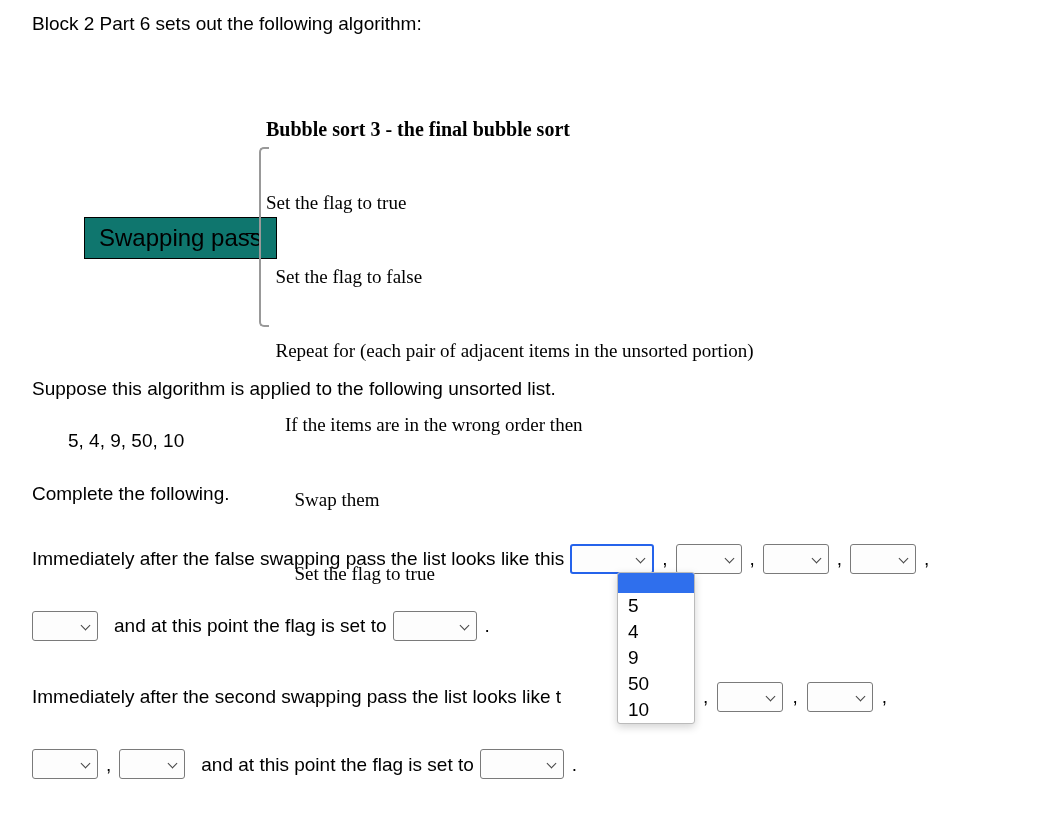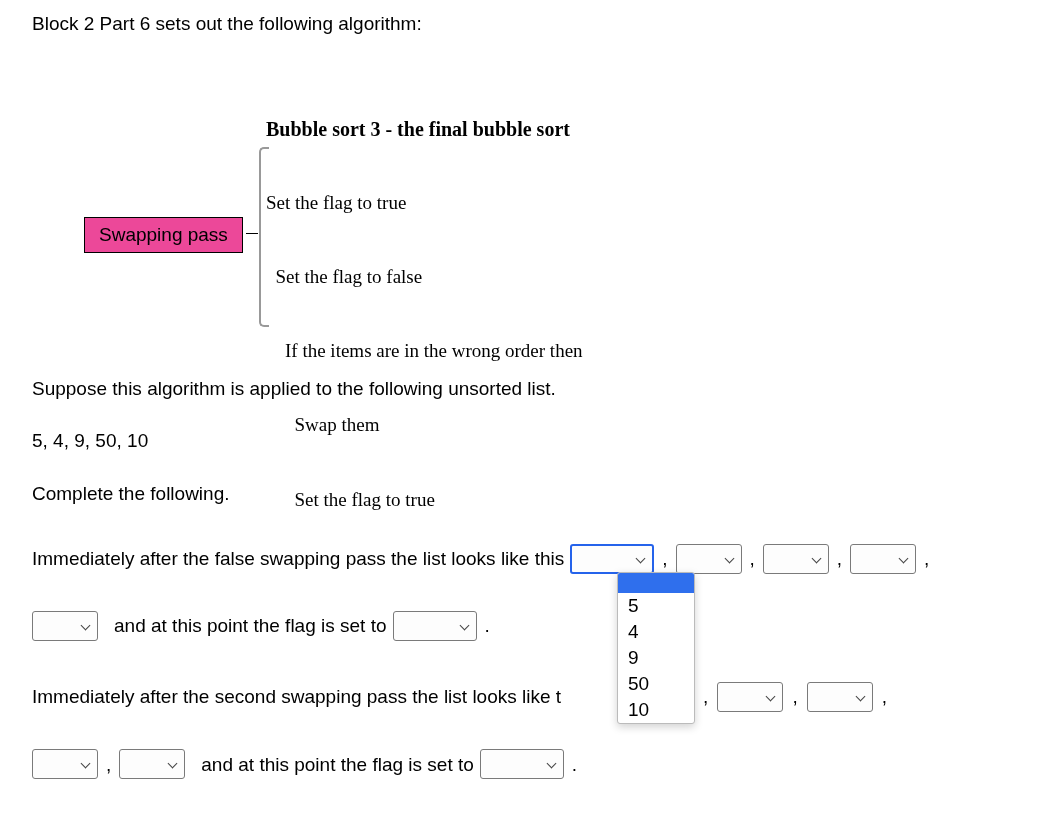--- a/index.html
+++ b/index.html
@@ -13,34 +13,35 @@
     background: #fff;
   }
   .page {
     padding: 10px 48px 20px 32px;
   }
   .paragraph {
     margin: 0 0 24px 0;
     line-height: 1.5;
   }
   .list-indent {
+    margin-left: 36px;
   }
   .algo-block {
     position: relative;
     margin: 28px 0 48px 0;
     height: 260px;
   }
   .swapping-box {
     position: absolute;
     left: 52px;
     top: 150px;
     border: 1px solid #000;
     padding: 6px 14px;
-    font-size: 19px;
-    background: #ec4899;
+    font-size: 24px;
+    background: #0f766e;
   }
   .connector-h {
     position: absolute;
     left: 214px;
     top: 166px;
     width: 12px;
     height: 1px;
     background: #000;
   }
   .algo-text {
@@ -141,20 +142,21 @@
   <p class="paragraph">Block 2 Part 6 sets out the following algorithm:</p>
 
   <div class="algo-block">
     <div class="swapping-box">Swapping pass</div>
     <div class="connector-h"></div>
     <div class="bracket-outer"></div>
     <div class="algo-text">
       <div class="algo-title">Bubble sort 3 - the final bubble sort</div>
       <div>Set the flag to true</div>
       <div>  Set the flag to false</div>
+      <div>  Repeat for (each pair of adjacent items in the unsorted portion)</div>
       <div>    If the items are in the wrong order then</div>
       <div>      Swap them</div>
       <div>      Set the flag to true</div>
     </div>
   </div>
 
   <p class="paragraph">Suppose this algorithm is applied to the following unsorted list.</p>
 
   <p class="paragraph list-indent">5, 4, 9, 50, 10</p>
 

